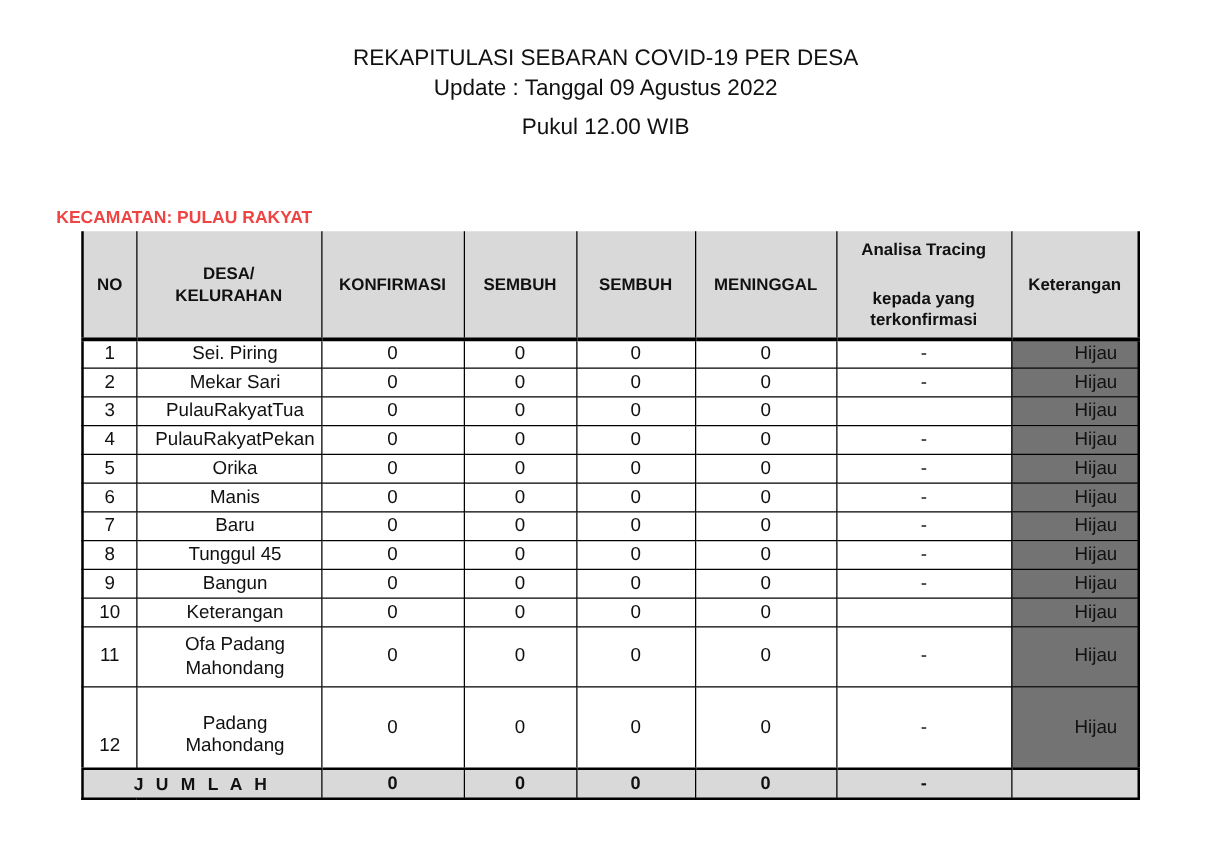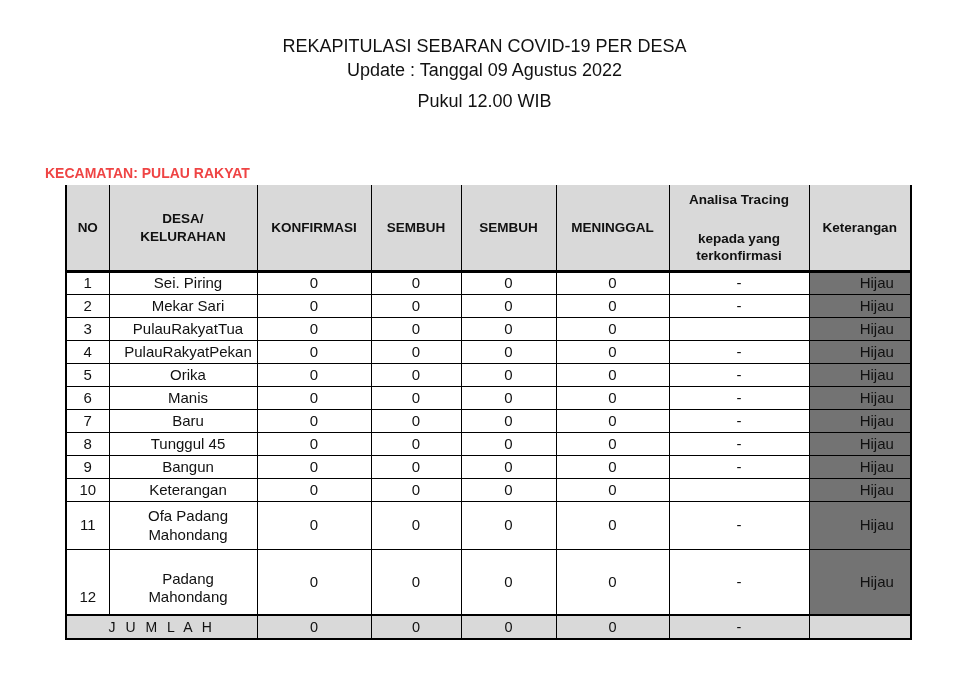--- a/index.html
+++ b/index.html
@@ -63,21 +63,21 @@
   }
   tbody td.desa { text-align: center; padding-left: 10px; white-space: pre-line; }
   tbody tr:nth-child(12) td.no,
   tbody tr:nth-child(12) td.desa { vertical-align: bottom; padding-bottom: 7px; }
   td.green { background: #737373; padding-left: 34px; }
 
   tfoot tr { height: 24px; }
   tfoot td {
     background: #d9d9d9;
     border-top: 2px solid #000;
-    font-weight: 400; font-size: 14.5px;
+    font-weight: 700; font-size: 14.5px;
     text-align: center; vertical-align: middle;
     color: #111;
   }
   td.total-label { letter-spacing: 3px; font-size: 14px; }
 </style>
 </head>
 <body>
 
 <div class="titles">
   <div class="t t1">REKAPITULASI SEBARAN COVID-19 PER DESA</div>

